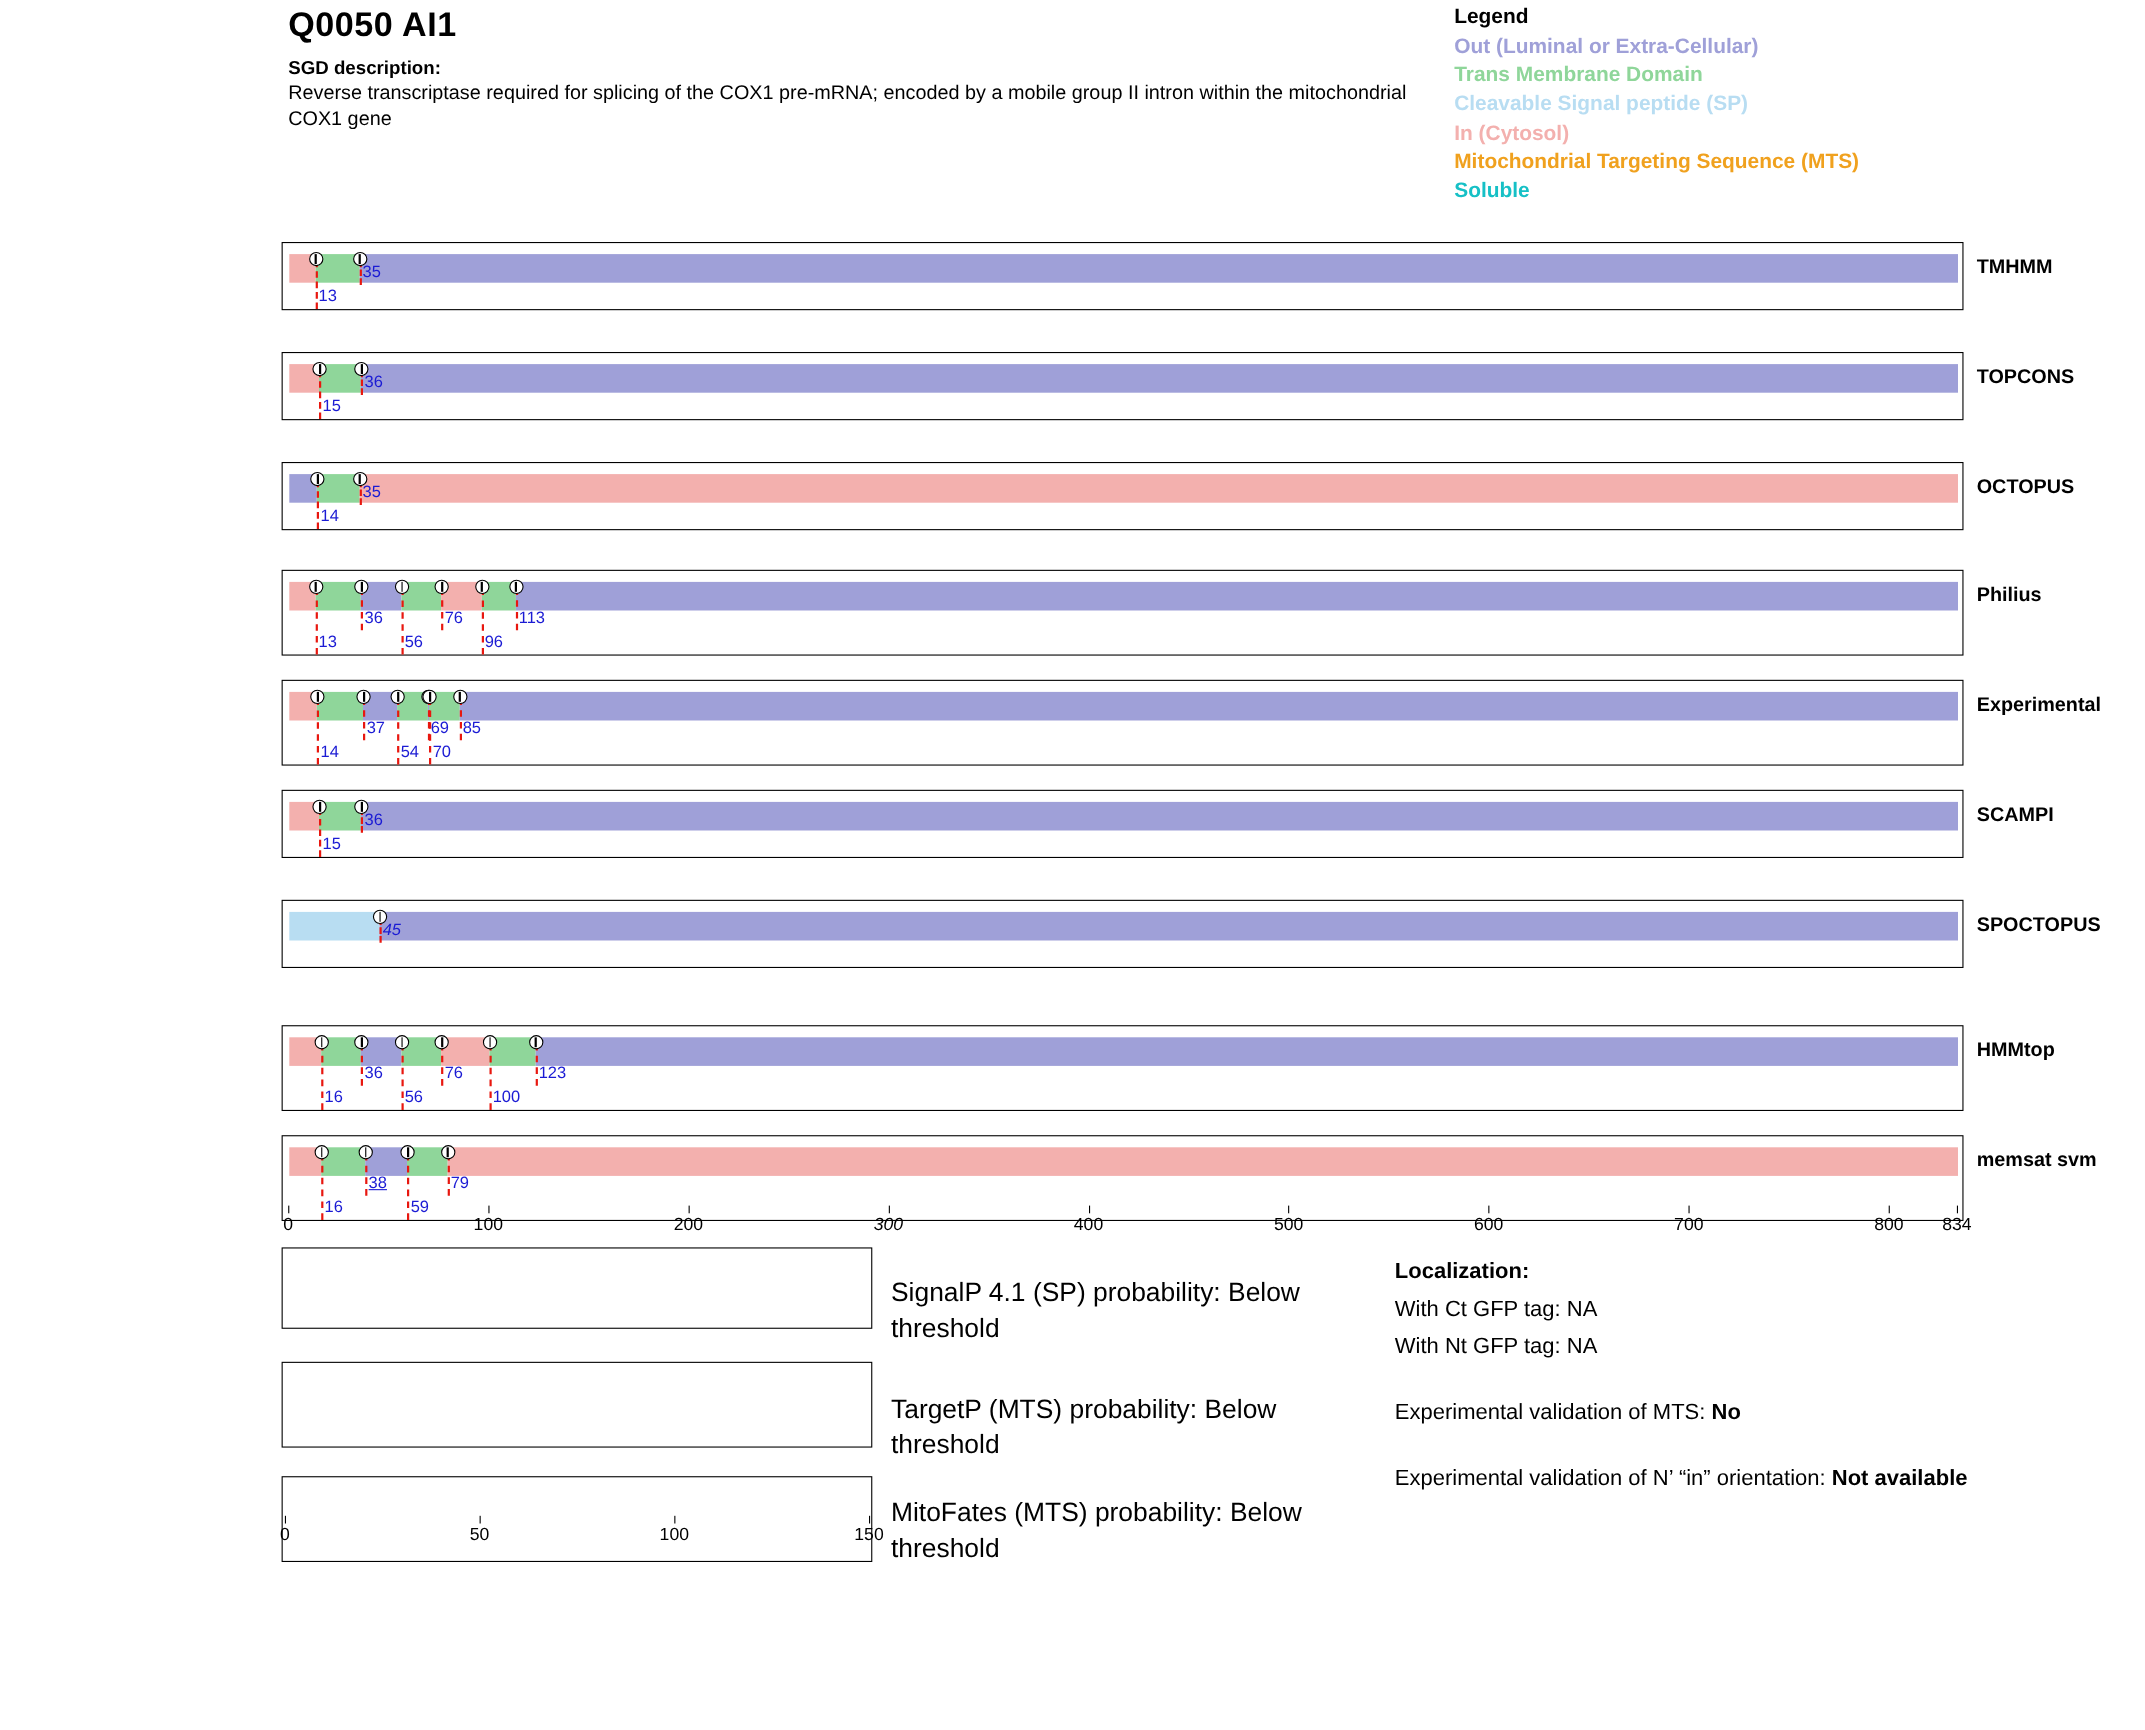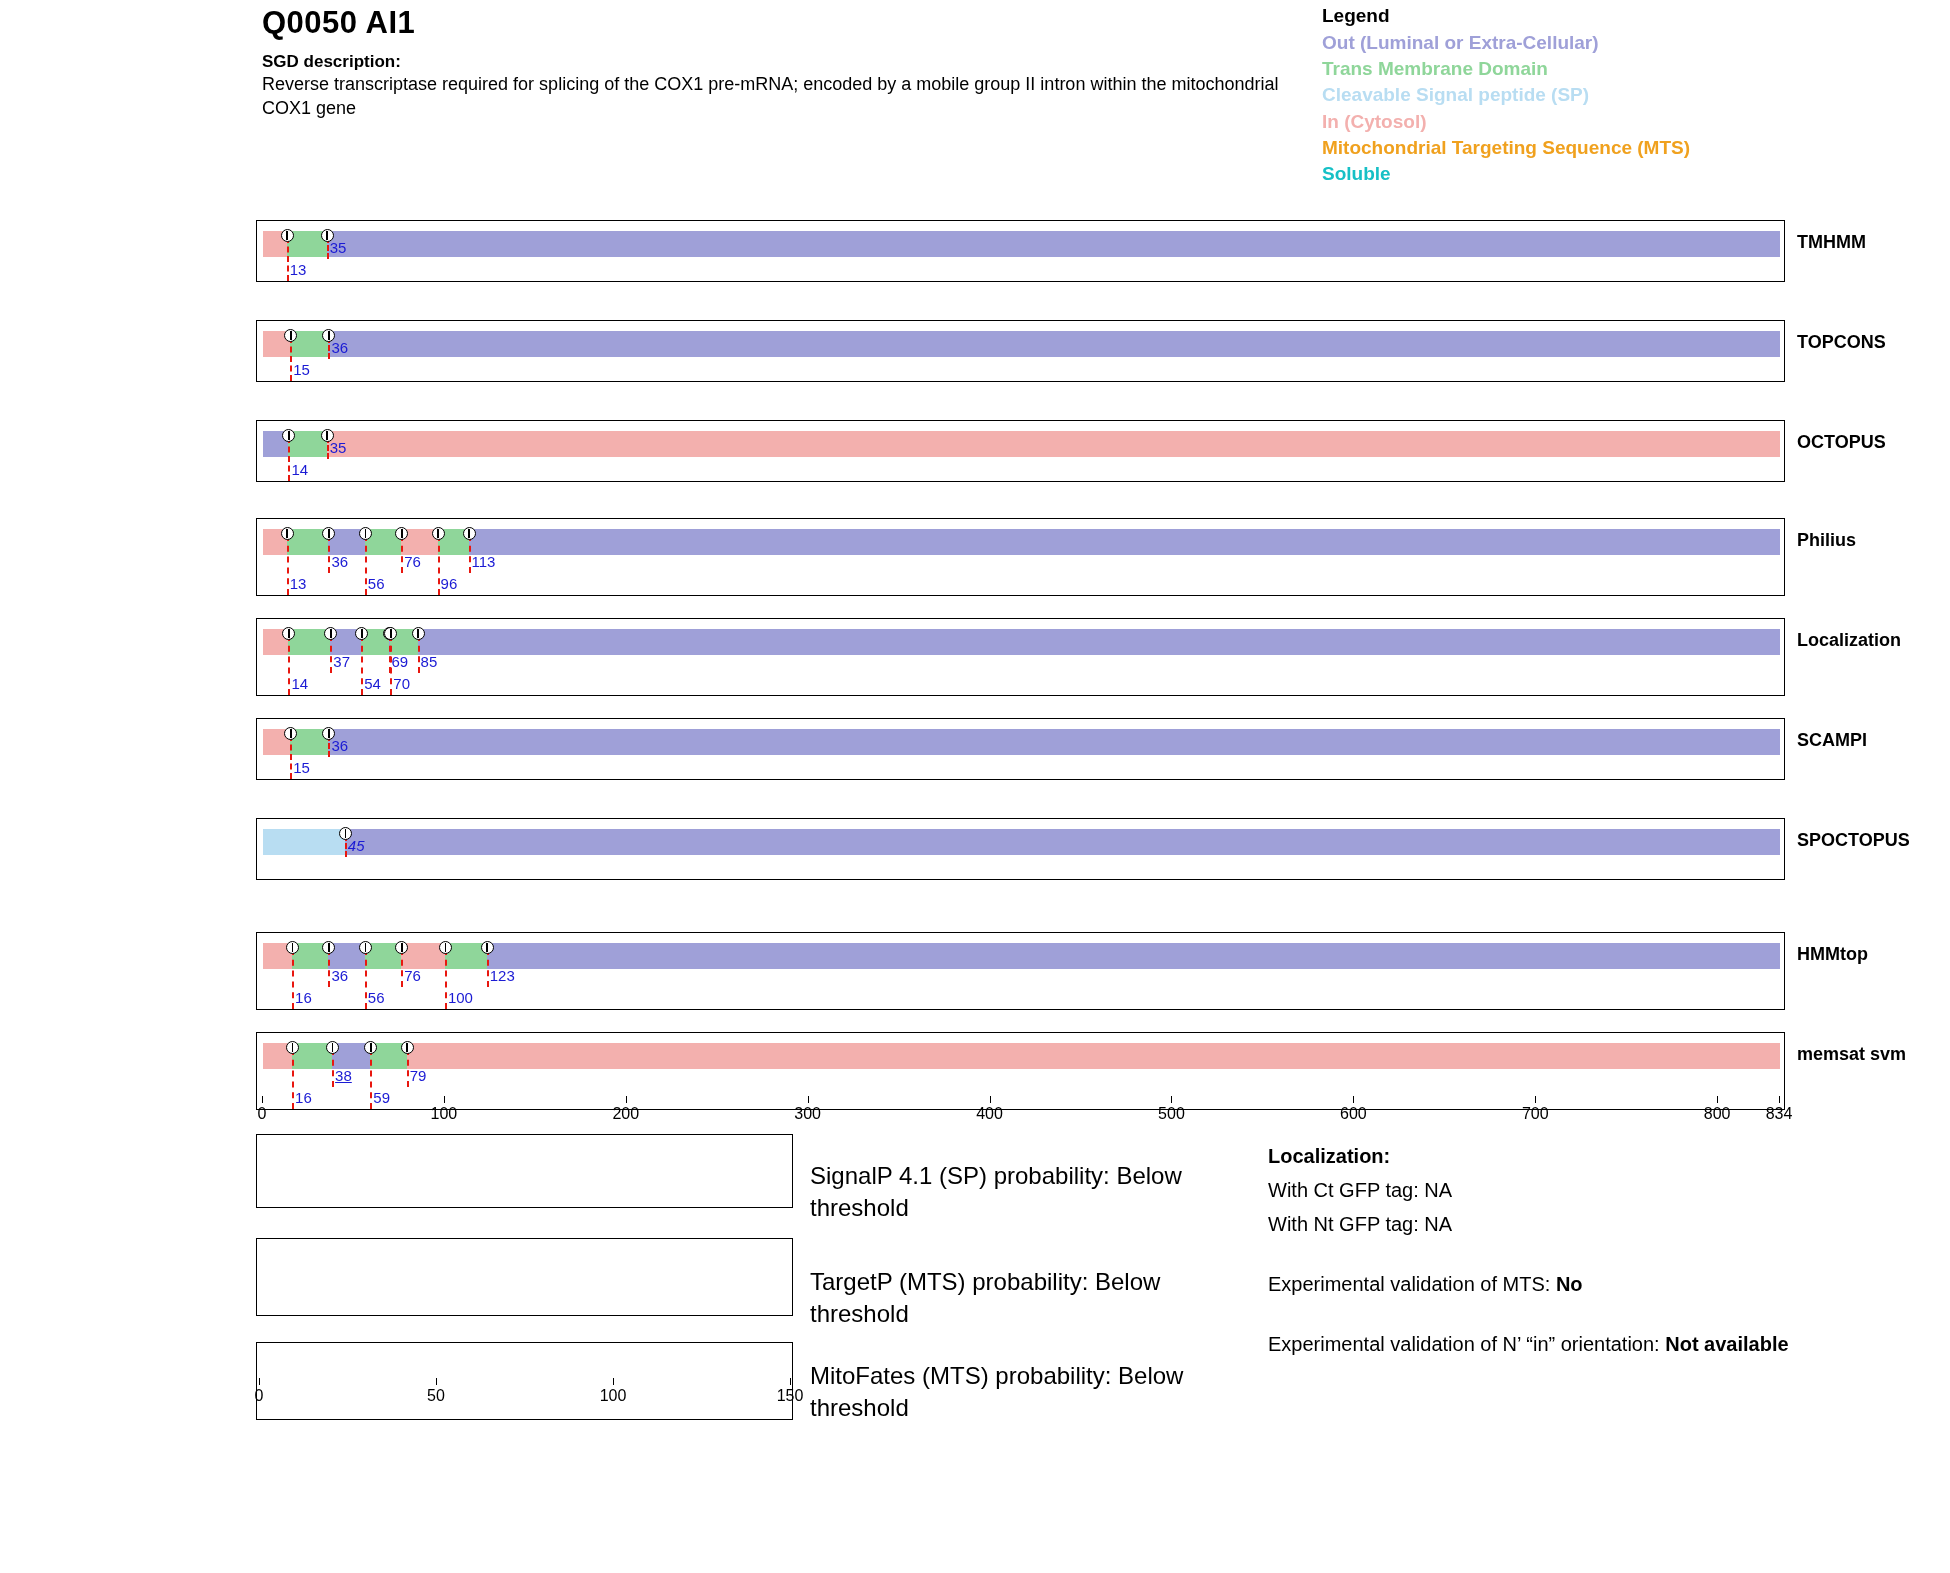--- a/index.html
+++ b/index.html
@@ -302,21 +302,21 @@
         <div class="marker-line" style="left: 131.507px; top: 16px; height: 38px;"></div>
         <div class="marker-circle" style="left: 125.507px; top: 8px;"></div>
         <div class="marker-label" style="left: 134.507px; top: 34px;">69</div>
         <div class="marker-line" style="left: 133.326px; top: 16px; height: 60px;"></div>
         <div class="marker-circle" style="left: 127.326px; top: 8px;"></div>
         <div class="marker-label" style="left: 136.326px; top: 56px;">70</div>
         <div class="marker-line" style="left: 160.61px; top: 16px; height: 38px;"></div>
         <div class="marker-circle" style="left: 154.61px; top: 8px;"></div>
         <div class="marker-label" style="left: 163.61px; top: 34px;">85</div>
       </div>
-      <div class="track-name" style="left: 1797px; top: 630px;">Localization</div>
+      <div class="track-name" style="left: 1797px; top: 630px;">Experimental</div>
       <div class="track-box" style="left: 256px; top: 718px; width: 1529px; height: 62px;">
         <div class="bar" style="left: 6px; top: 10px; width: 1517px;">
           <div class="seg" style="left: 0px; width: 27.2842px; background: rgb(243, 176, 174);"></div>
           <div class="seg" style="left: 27.2842px; width: 38.1978px; background: rgb(143, 214, 154);"></div>
           <div class="seg" style="left: 65.482px; width: 1451.52px; background: rgb(159, 160, 216);"></div>
         </div>
         <div class="marker-line" style="left: 33.2842px; top: 16px; height: 44px;"></div>
         <div class="marker-circle" style="left: 27.2842px; top: 8px;"></div>
         <div class="marker-label" style="left: 36.2842px; top: 40px;">15</div>
         <div class="marker-line" style="left: 71.482px; top: 16px; height: 22px;"></div>
@@ -389,21 +389,21 @@
     </div>
 
   <div class="axis" id="main-axis">
       <div class="axis-tick" style="left: 0px;"></div>
       <div class="axis-label" style="left: 0px;">0</div>
       <div class="axis-tick" style="left: 181.894px;"></div>
       <div class="axis-label" style="left: 181.894px;">100</div>
       <div class="axis-tick" style="left: 363.789px;"></div>
       <div class="axis-label" style="left: 363.789px;">200</div>
       <div class="axis-tick" style="left: 545.683px;"></div>
-      <div class="axis-label" style="left: 545.683px;">300</div>
+      <div class="axis-label" style="left: 545.683px; font-style: italic;">300</div>
       <div class="axis-tick" style="left: 727.578px;"></div>
       <div class="axis-label" style="left: 727.578px; text-align: center;">400</div>
       <div class="axis-tick" style="left: 909.472px;"></div>
       <div class="axis-label" style="left: 909.472px;">500</div>
       <div class="axis-tick" style="left: 1091.37px;"></div>
       <div class="axis-label" style="left: 1091.37px;">600</div>
       <div class="axis-tick" style="left: 1273.26px;"></div>
       <div class="axis-label" style="left: 1273.26px;">700</div>
       <div class="axis-tick" style="left: 1455.16px;"></div>
       <div class="axis-label" style="left: 1455.16px;">800</div>

